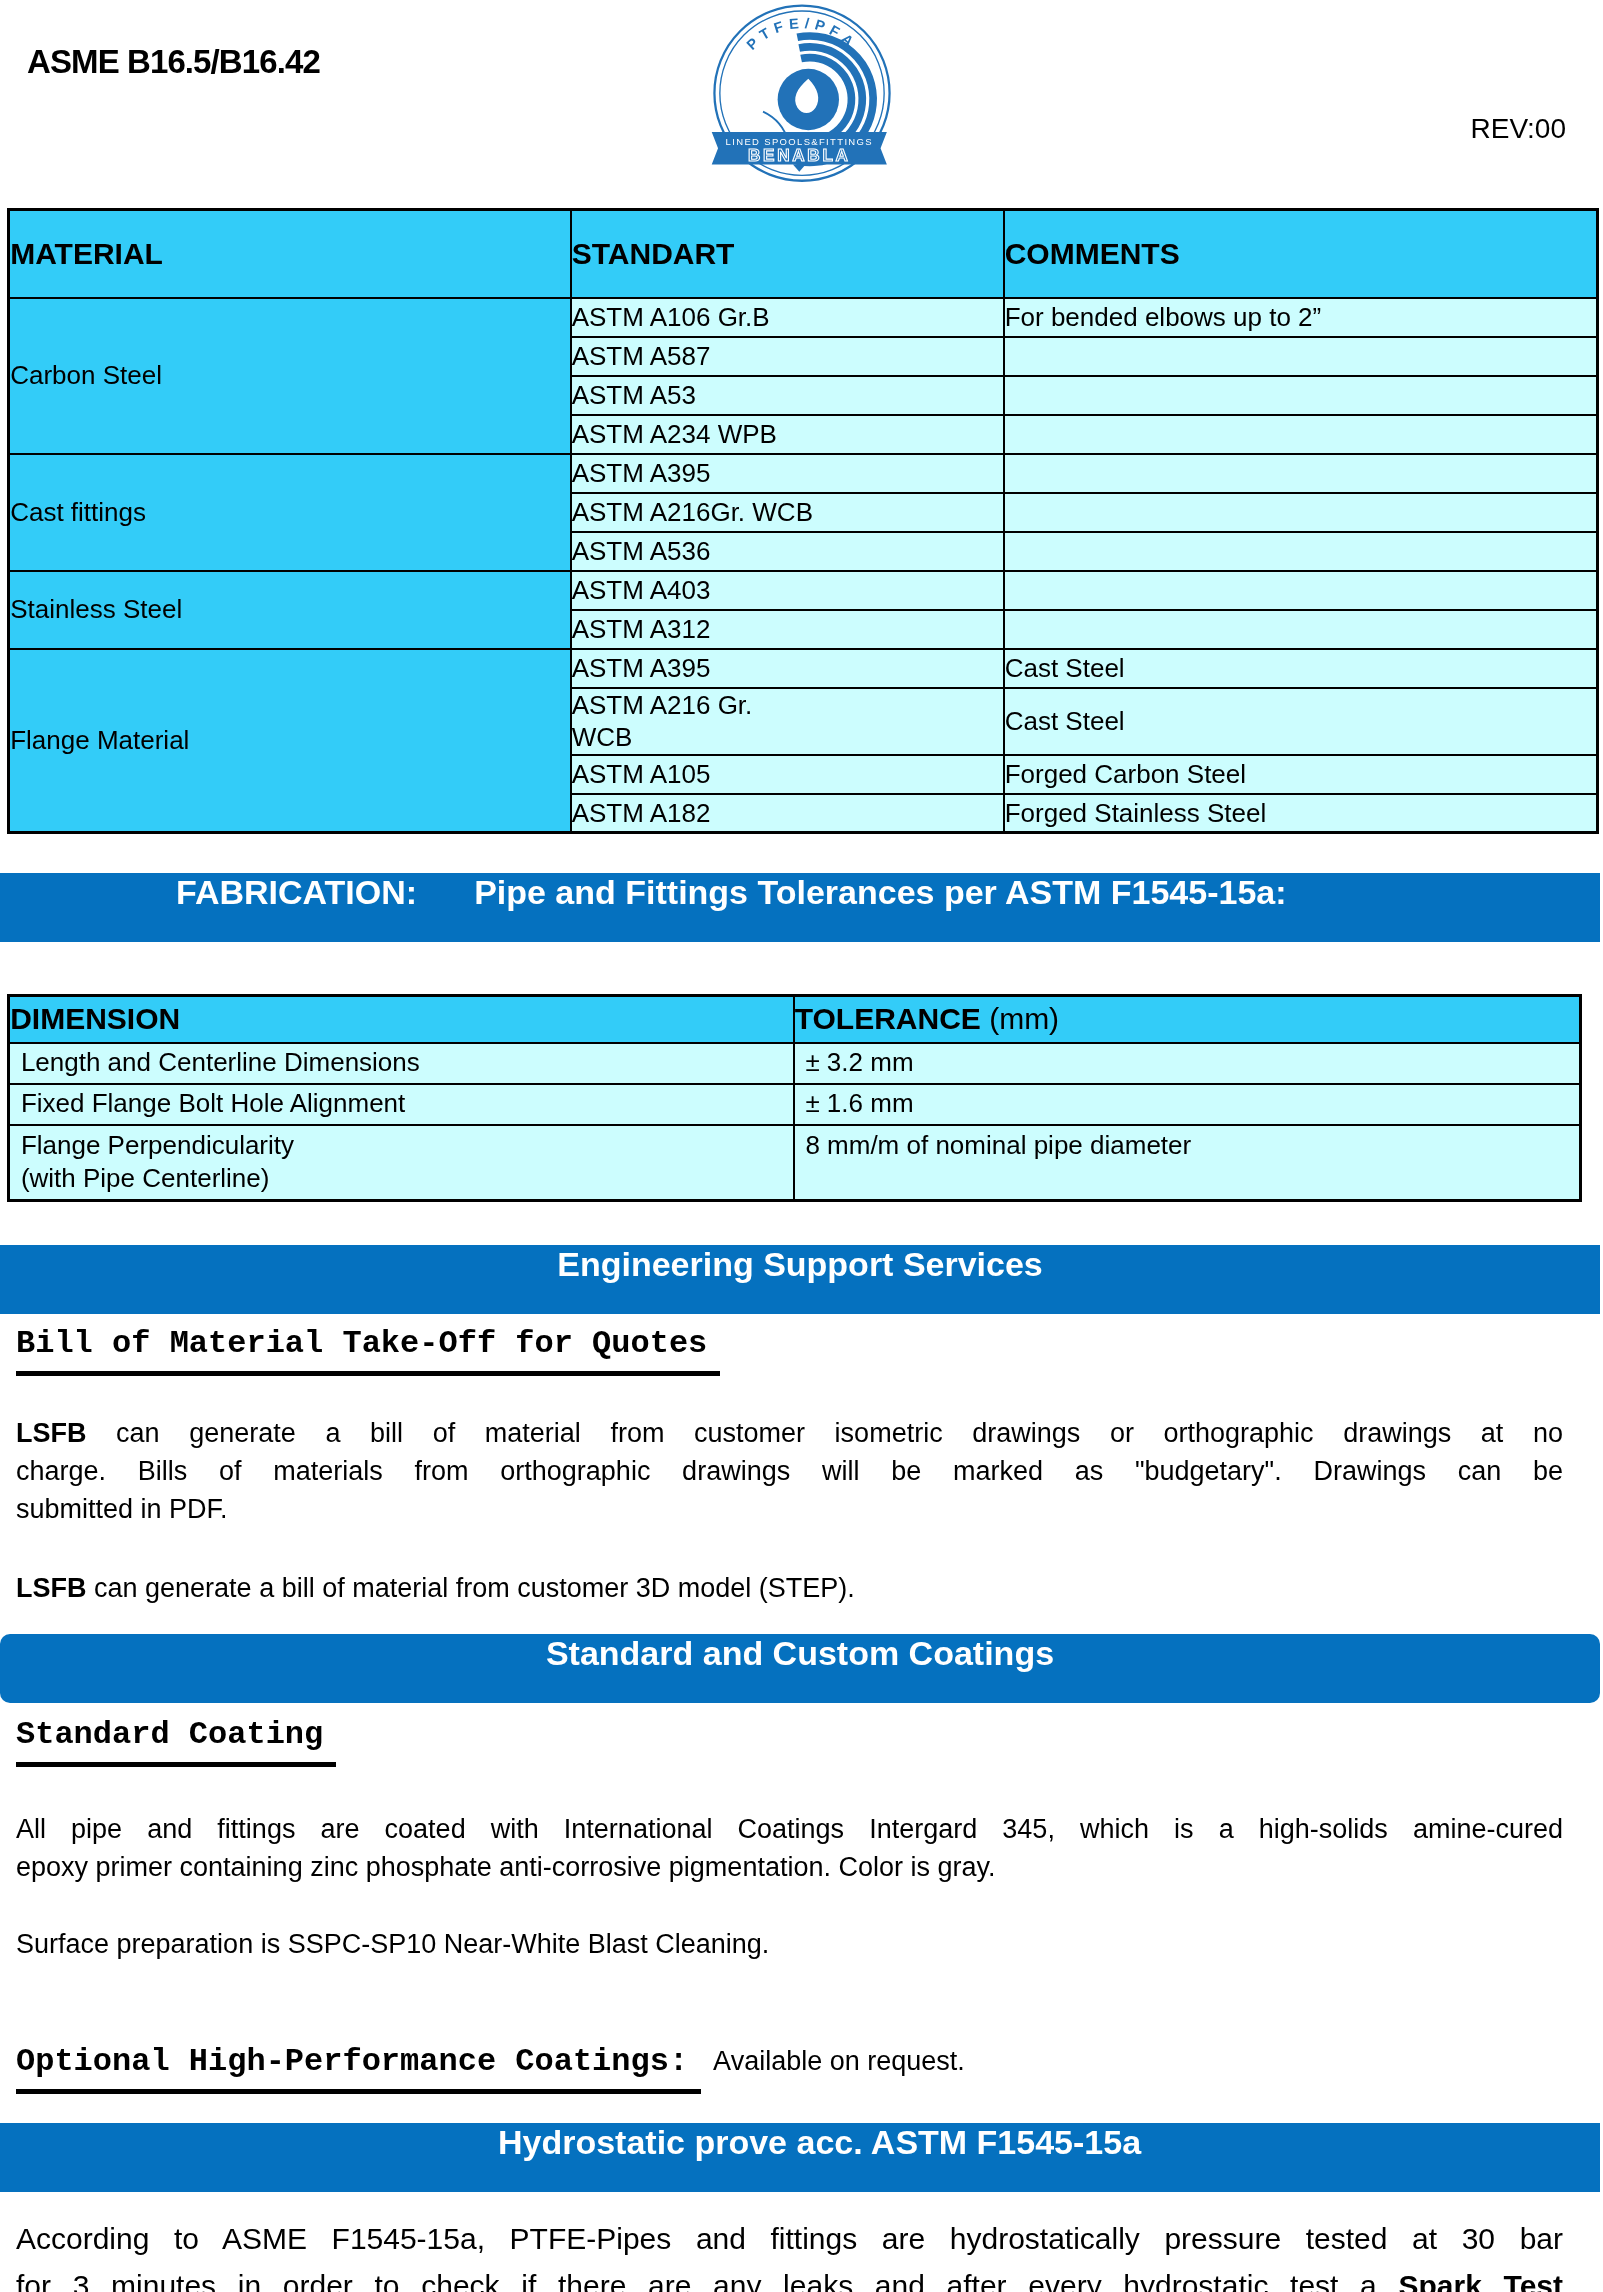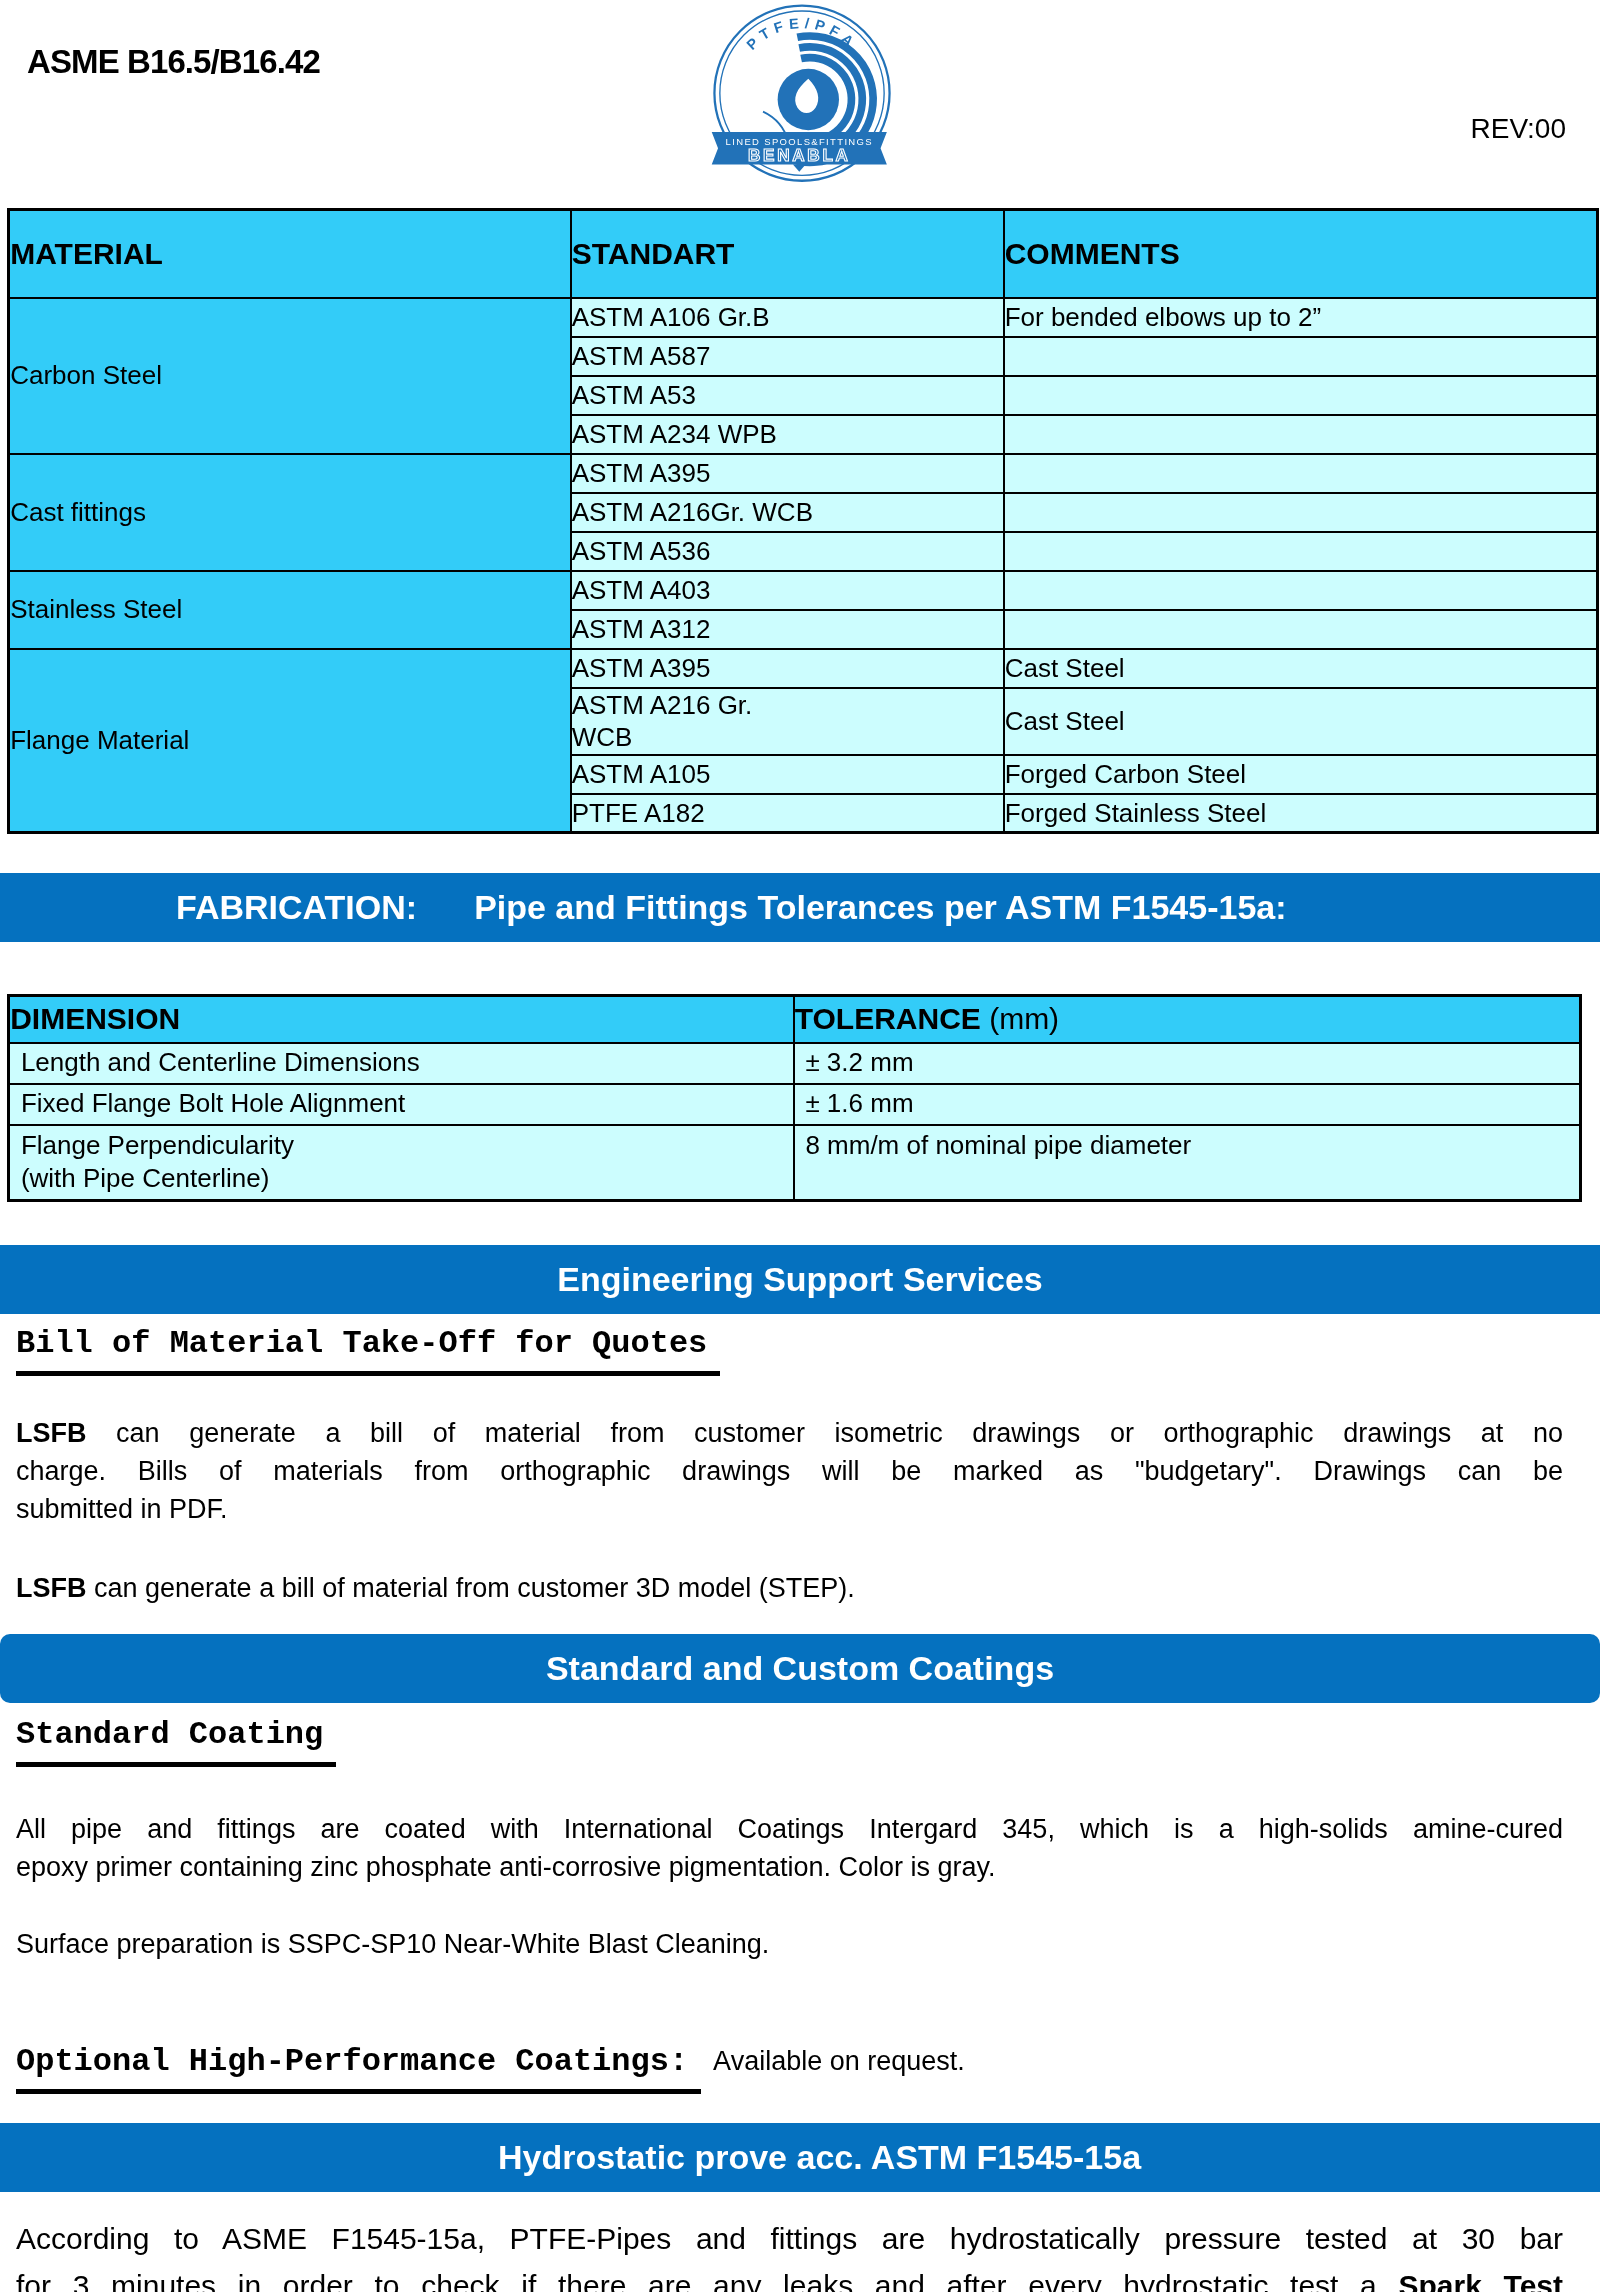--- a/index.html
+++ b/index.html
@@ -30,21 +30,21 @@
   .mat-cell { background: #33CCF8; font-size: 28px; }
   .std-cell, .cmt-cell { background: #CCFDFE; }
   .two-line { white-space: pre-line; height: 77px; }
   .tolerance { width: 1573px; margin-top: 52px; }
   .tolerance th { background: #33CCF8; font-size: 30px; height: 47px; }
   .tolerance td { background: #CCFDFE; font-size: 26px; height: 39px; text-align: left; padding: 2.7px 0 2.7px 10.7px; vertical-align: top; line-height: 1.3; }
   .tol-unit { font-weight: normal; }
   
   .banner {
     width: 1600px; height: 69px; background: #0571BF; color: #fff;
-    display: flex; align-items: center; justify-content: center;
+    display: flex; justify-content: center;
     font-size: 34px; font-weight: bold;
   }
   .banner.fab { justify-content: flex-start; padding-left: 176px; }
   .banner.fab .gap { margin-left: 57px; }
   .mt44 { margin-top: 39px; }
   .mt48 { margin-top: 43px; }
   .mt30 { margin-top: 27px; border-radius: 10px; }
   .mt32 { margin-top: 29px; padding-left: 39px; }
   
   .content { padding-left: 16px; padding-right: 41px; }
@@ -154,21 +154,21 @@
   <tr>
     <td class="std-cell two-line">ASTM A216 Gr.
 WCB</td>
     <td class="cmt-cell">Cast Steel</td>
   </tr>
   <tr>
     <td class="std-cell">ASTM A105</td>
     <td class="cmt-cell">Forged Carbon Steel</td>
   </tr>
   <tr>
-    <td class="std-cell">PTFE A182</td>
+    <td class="std-cell">ASTM A182</td>
     <td class="cmt-cell">Forged Stainless Steel</td>
   </tr>
 </tbody>
   </table>
 
 <div class="banner fab mt44">
   <span>FABRICATION:</span>
   <span class="gap">Pipe and Fittings Tolerances per ASTM F1545-15a:</span>
 </div>
 

